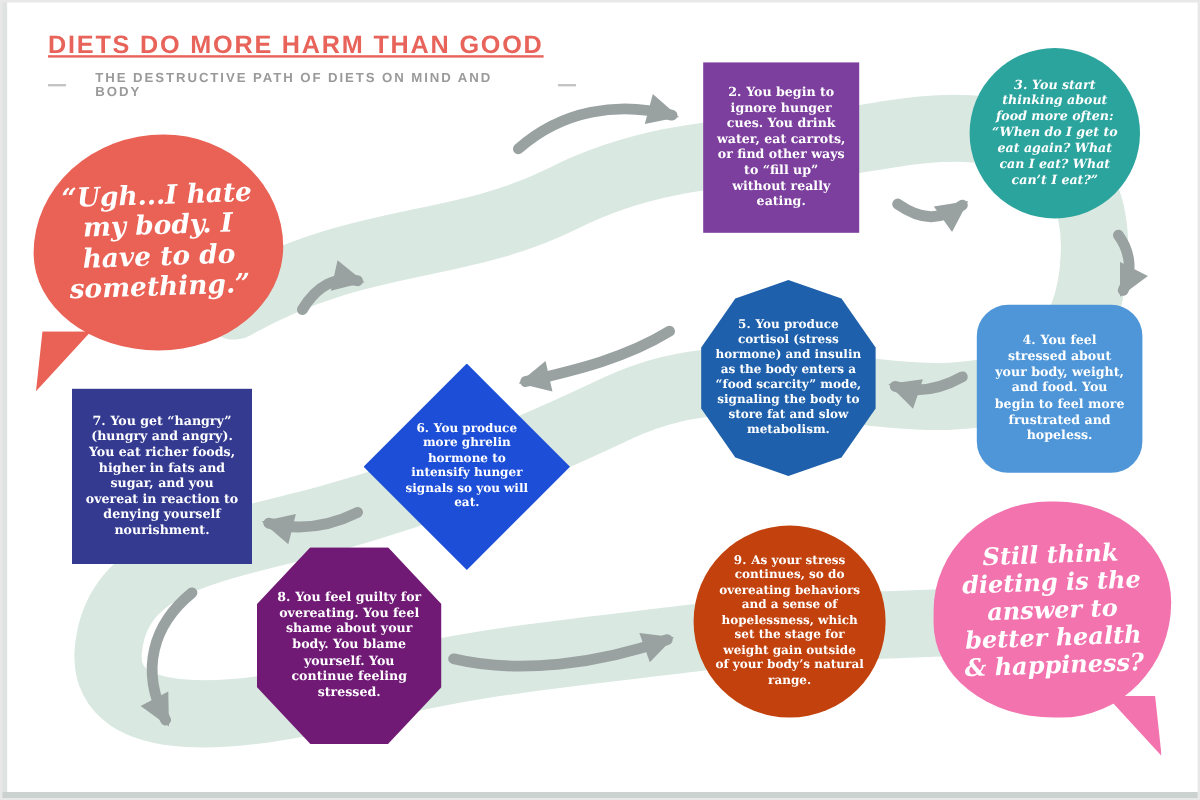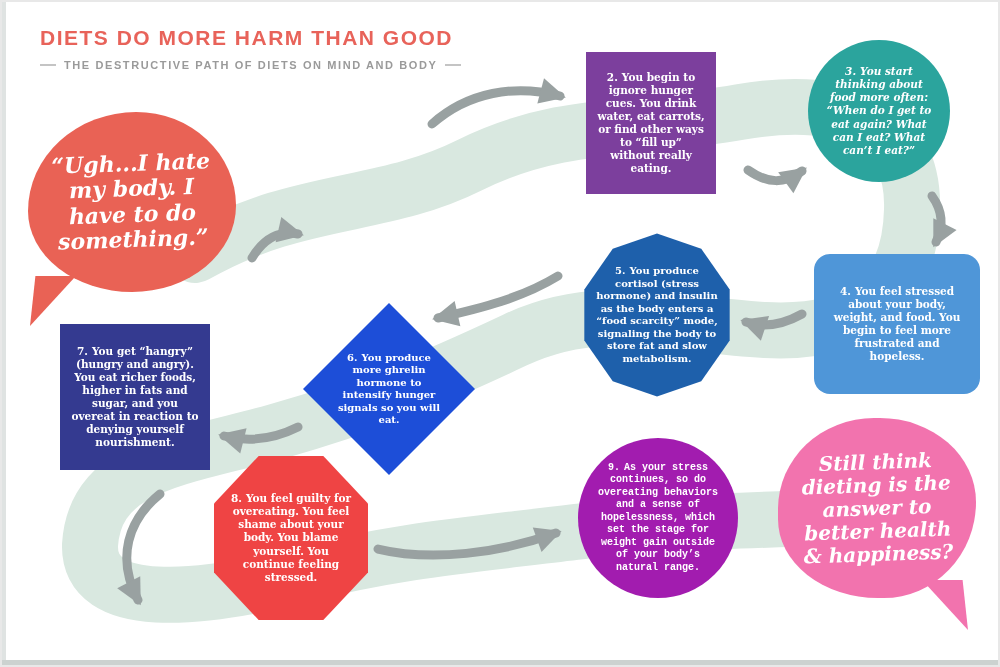--- a/index.html
+++ b/index.html
@@ -5,43 +5,43 @@
   html, body { margin:0; padding:0; background:#ffffff; }
   .canvas {
     position:relative; width:1000px; height:667px; overflow:hidden;
     background:#ffffff; box-sizing:border-box;
     box-shadow: inset 0 0 0 2px #e8e8e8, inset 0 -7px 0 0 #ccd2d0, inset 6px 0 0 0 #dfe3e2;
     font-family:"Liberation Sans", sans-serif;
   }
 
   
   .header { position:absolute; left:40px; top:26px; z-index:3; width:440px; }
-  .title { margin:0; font-size:21px; font-weight:bold; letter-spacing:1.5px; font-family:"Liberation Sans", sans-serif; }
-  .subtitle-row { display:flex; align-items:center; gap:8px; margin-top:9px; }
+  .title { margin:0; font-size:21px; font-weight:bold; letter-spacing:1.5px; font-family:"Liberation Sans", sans-serif;text-decoration:underline; }
+  .subtitle-row { display:flex; align-items:center; gap:24px; margin-top:9px; }
   .rule { display:inline-block; width:16px; height:2px; background:#c4c4c4; }
   .subtitle { margin:0; font-size:11px; font-weight:bold; letter-spacing:1.6px; color:#9a9a9a; }
 
   
   .bg { position:absolute; left:0; top:0; z-index:1; }
   .road { fill:none; stroke-width:56; stroke-linecap:round; stroke-linejoin:round; }
   .arrow { fill:none; stroke-width:9; stroke-linecap:round; }
 
   
   .step {
     position:absolute; z-index:2; box-sizing:border-box;
     display:flex; align-items:center; justify-content:flex-start; text-align:center;
     color:#ffffff; font-family:"DejaVu Serif", serif; font-weight:bold; line-height:1.25;
   }
   .step p { margin:0; }
   .num { margin-right:4px; }
   .s1 { left:300px; top:122px; width:162px; height:164px; padding:16px 20px; font-size:10.5px;
         clip-path:polygon(50% 0%, 89% 19%, 99% 61%, 72% 100%, 28% 100%, 1% 61%, 11% 19%); }
   .s2 { left:586px; top:52px;  width:130px; height:142px; padding:8px 10px;  font-size:10.5px; }
   .s3 { left:808px; top:40px;  width:142px; height:142px; padding:12px 15px; font-size:10.5px; border-radius:50%; }
-  .s4 { left:814px; top:254px; width:166px; height:140px; padding:10px 13px; font-size:10.5px; border-radius:16px; }
+  .s4 { left:814px; top:254px; width:138px; height:140px; padding:10px 13px; font-size:10.5px; border-radius:26px; }
   .s5 { left:578px; top:230px; width:158px; height:170px; padding:14px 16px; font-size:10px;
         clip-path:polygon(50% 2%, 22% 11%, 4% 35%, 4% 65%, 22% 89%, 50% 98%, 78% 89%, 96% 65%, 96% 35%, 78% 11%); }
   .s6 { left:303px; top:303px; width:172px; height:172px; padding:34px; font-size:10px;
         clip-path:polygon(50% 0%, 100% 50%, 50% 100%, 0% 50%); }
   .s7 { left:60px;  top:324px; width:150px; height:146px; padding:19px 11px;  font-size:10.5px; }
   .s8 { left:214px; top:456px; width:154px; height:164px; padding:12px 16px; font-size:10.5px;
         clip-path:polygon(29% 0%, 71% 0%, 100% 29%, 100% 71%, 71% 100%, 29% 100%, 0% 71%, 0% 29%); }
   .s9 { left:578px; top:438px; width:160px; height:160px; padding:14px 18px; font-size:10px; border-radius:50%; }
 
   
@@ -107,24 +107,24 @@
   </div>
   <div class="step s5" style="background: rgb(30, 96, 171);">
     <p><span class="num">5.</span><span>You produce cortisol (stress hormone) and insulin as the body enters a “food scarcity” mode, signaling the body to store fat and slow metabolism.</span></p>
   </div>
   <div class="step s6" style="background: #1d4ed8;">
     <p><span class="num">6.</span><span>You produce more ghrelin hormone to intensify hunger signals so you will eat.</span></p>
   </div>
   <div class="step s7" style="background: rgb(52, 58, 144);">
     <p><span class="num">7.</span><span>You get “hangry” (hungry and angry). You eat richer foods, higher in fats and sugar, and you overeat in reaction to denying yourself nourishment.</span></p>
   </div>
-  <div class="step s8" style="background: #ef4444; border-radius: 26px;">
+  <div class="step s8" style="background: #701a75; border-radius: 26px;">
     <p><span class="num">8.</span><span>You feel guilty for overeating. You feel shame about your body. You blame yourself. You continue feeling stressed.</span></p>
   </div>
-  <div class="step s9" style="background: #a21caf; font-family: Liberation Mono, monospace;">
+  <div class="step s9" style="background: #c2410c;">
     <p><span class="num">9.</span><span>As your stress continues, so do overeating behaviors and a sense of hopelessness, which set the stage for weight gain outside of your body’s natural range.</span></p>
   </div>
 
   <div class="bubble outro" style="background: rgb(242, 115, 174);">
     <div class="tail tail-outro" style="background: rgb(242, 115, 174);"></div>
     <div class="bubble-text">Still think dieting is the answer to better health &amp; happiness?</div>
   </div>
 
 </div>
 

